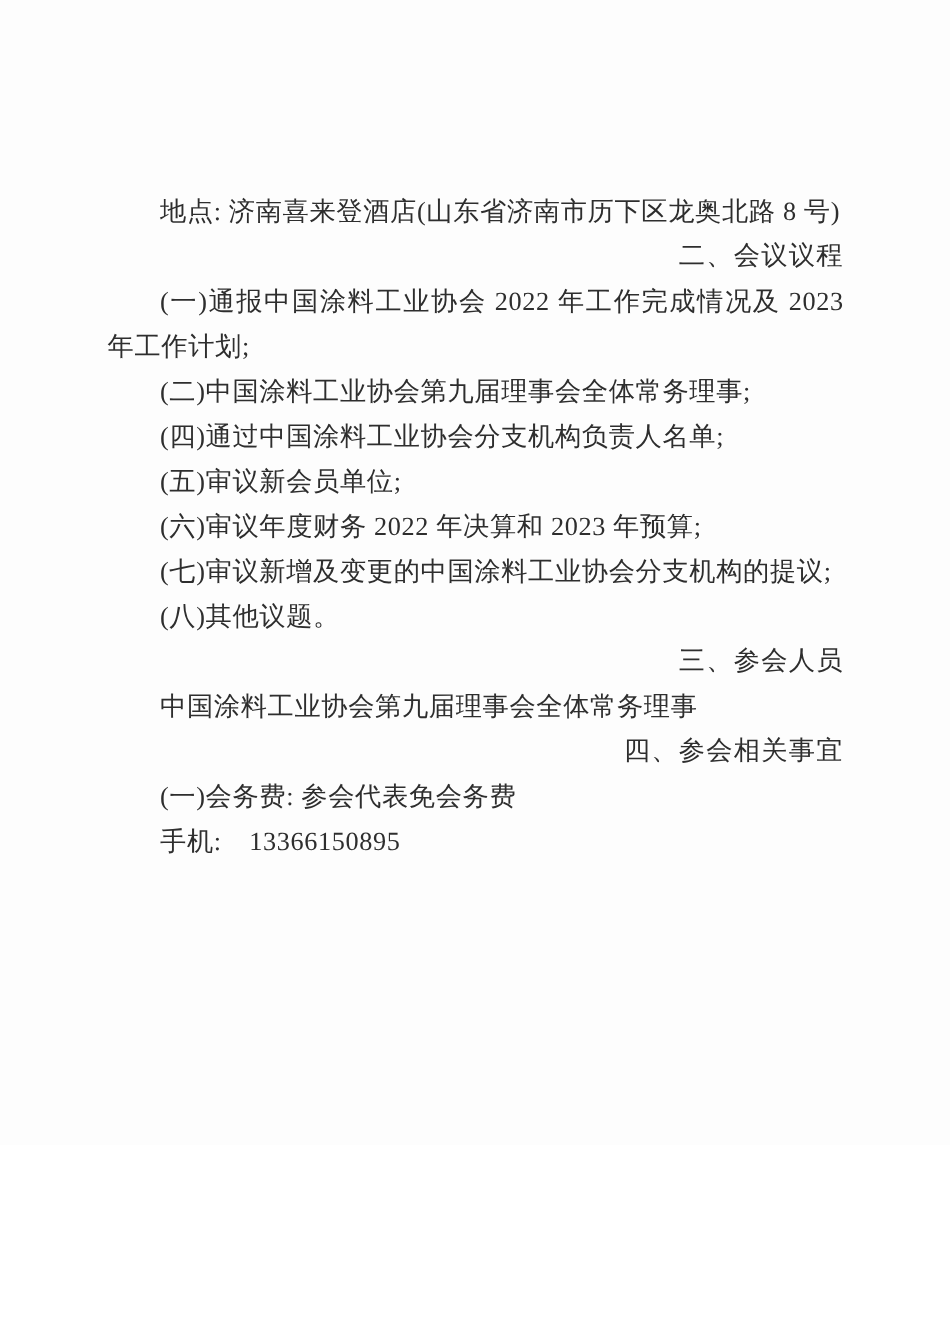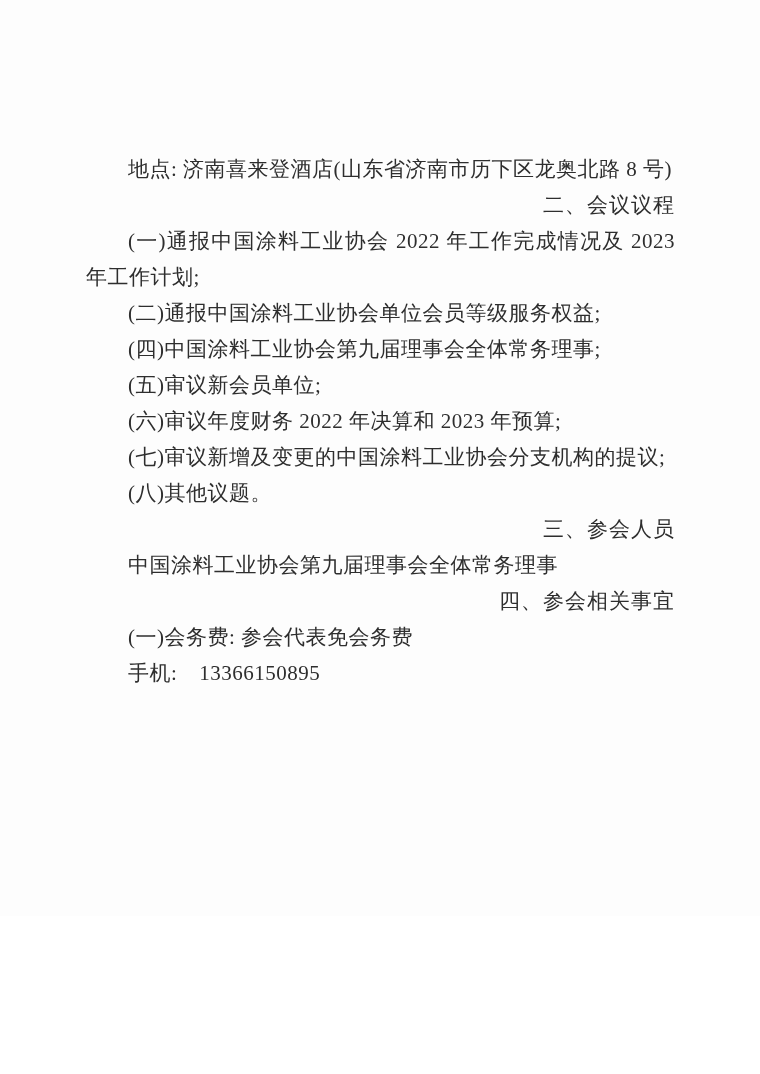--- a/index.html
+++ b/index.html
@@ -50,22 +50,22 @@
   }
 </style>
 </head>
 <body>
 
 <div class="page" style="--paper: #fdfdfd; --ink: #2e2e2e;">
   <div class="content">
       <p class="body">地点: 济南喜来登酒店(山东省济南市历下区龙奥北路 8 号)</p>
       <p class="heading">二、会议议程</p>
       <p class="body">(一)通报中国涂料工业协会 2022 年工作完成情况及 2023 年工作计划;</p>
-      <p class="body">(二)通报中国涂料工业协会单位会员等级服务权益;</p>
-      <p class="body">(四)中国涂料工业协会第九届理事会全体常务理事;</p>
+      <p class="body">(二)中国涂料工业协会第九届理事会全体常务理事;</p>
+      <p class="body">(四)通过中国涂料工业协会分支机构负责人名单;</p>
       <p class="body">(五)审议新会员单位;</p>
       <p class="body">(六)审议年度财务 2022 年决算和 2023 年预算;</p>
       <p class="body">(七)审议新增及变更的中国涂料工业协会分支机构的提议;</p>
       <p class="body">(八)其他议题。</p>
       <p class="heading">三、参会人员</p>
       <p class="body">中国涂料工业协会第九届理事会全体常务理事</p>
       <p class="heading">四、参会相关事宜</p>
       <p class="body">(一)会务费: 参会代表免会务费</p>
       <p class="body">手机:  13366150895</p>
     </div>

